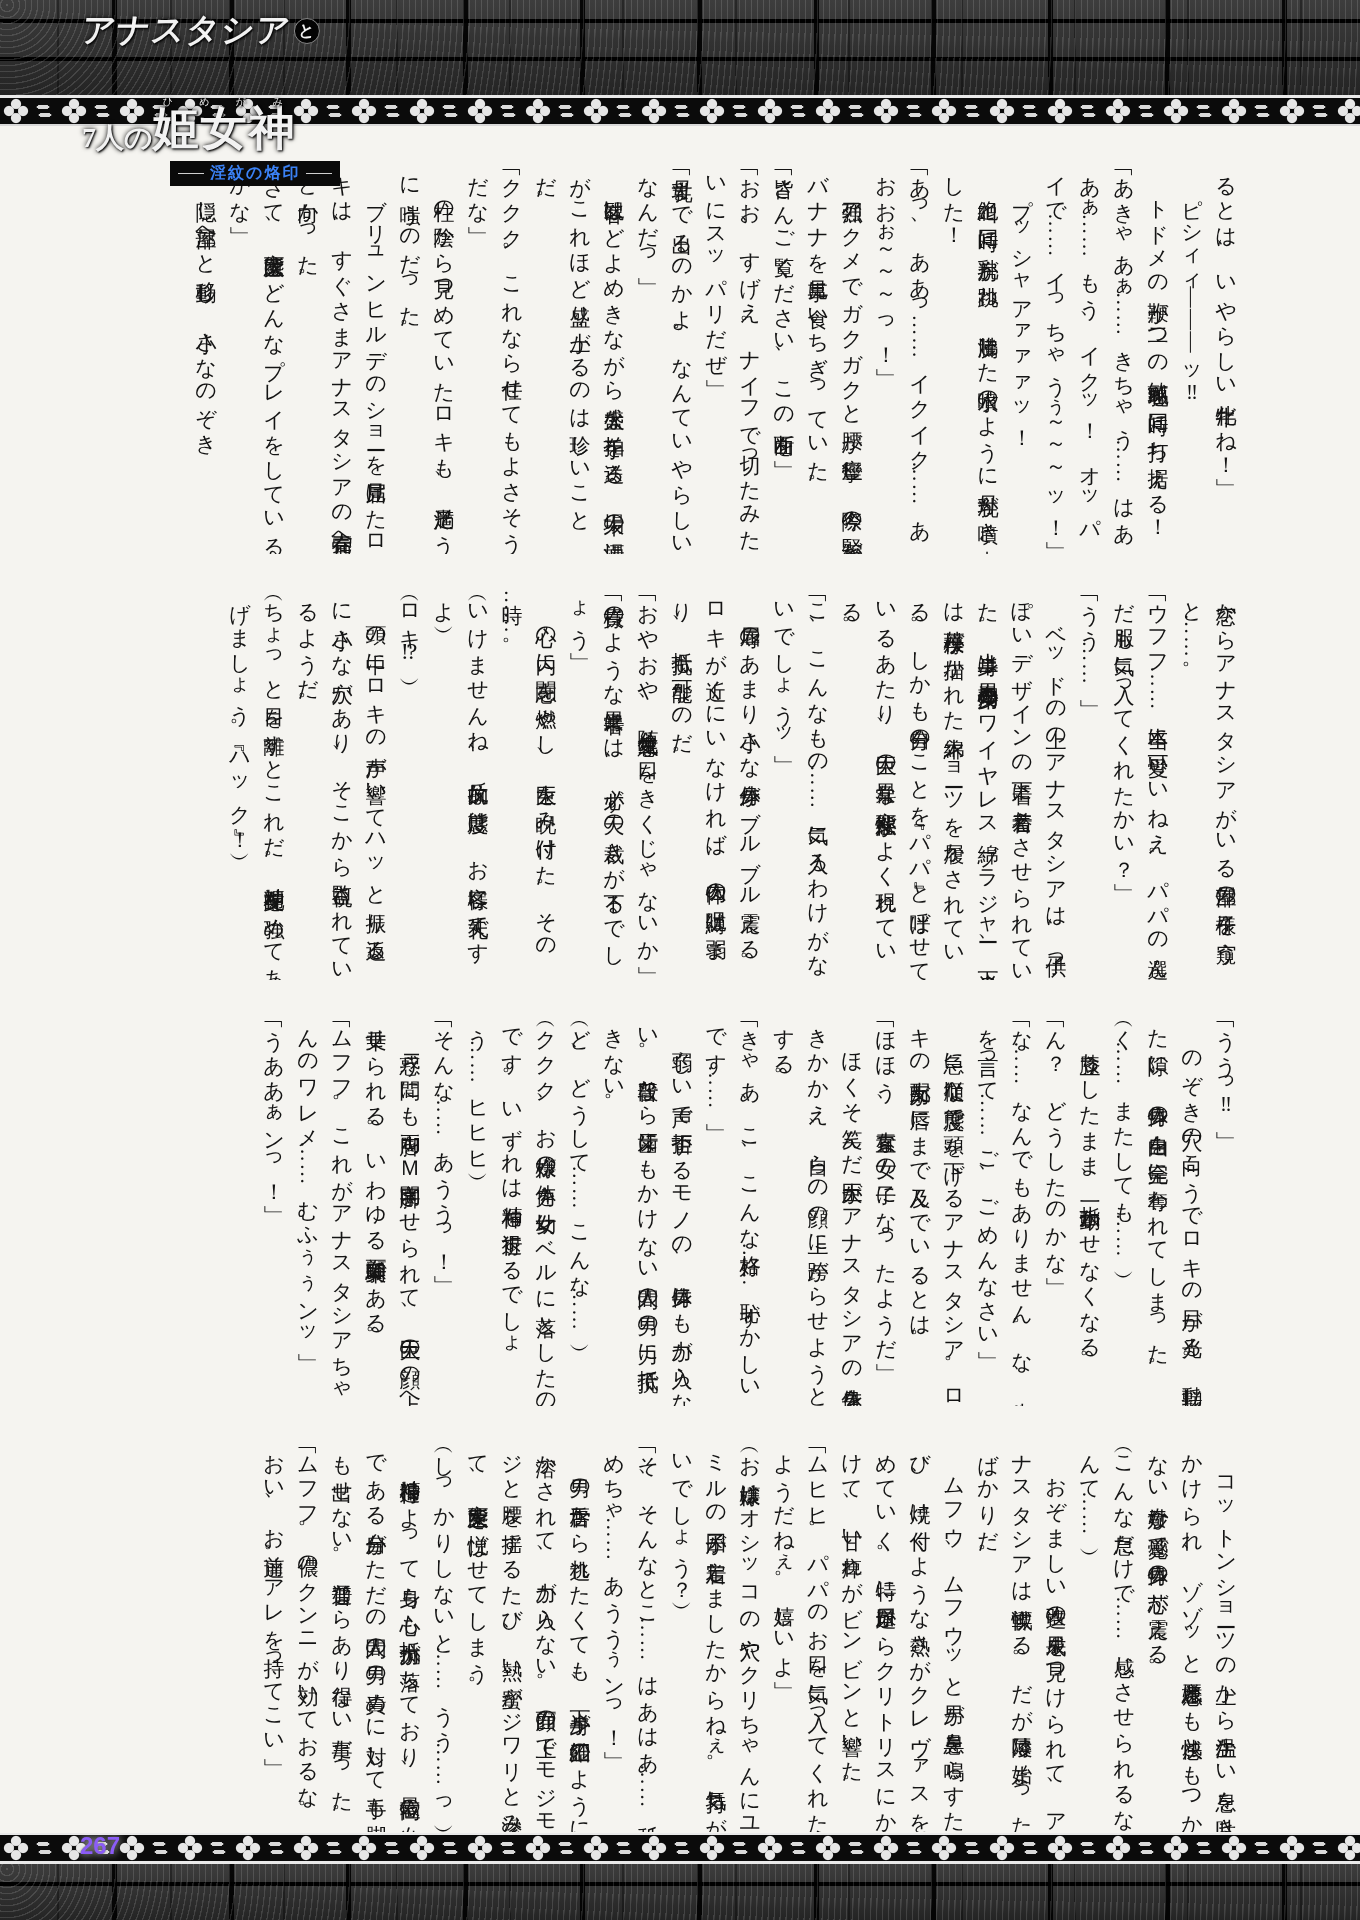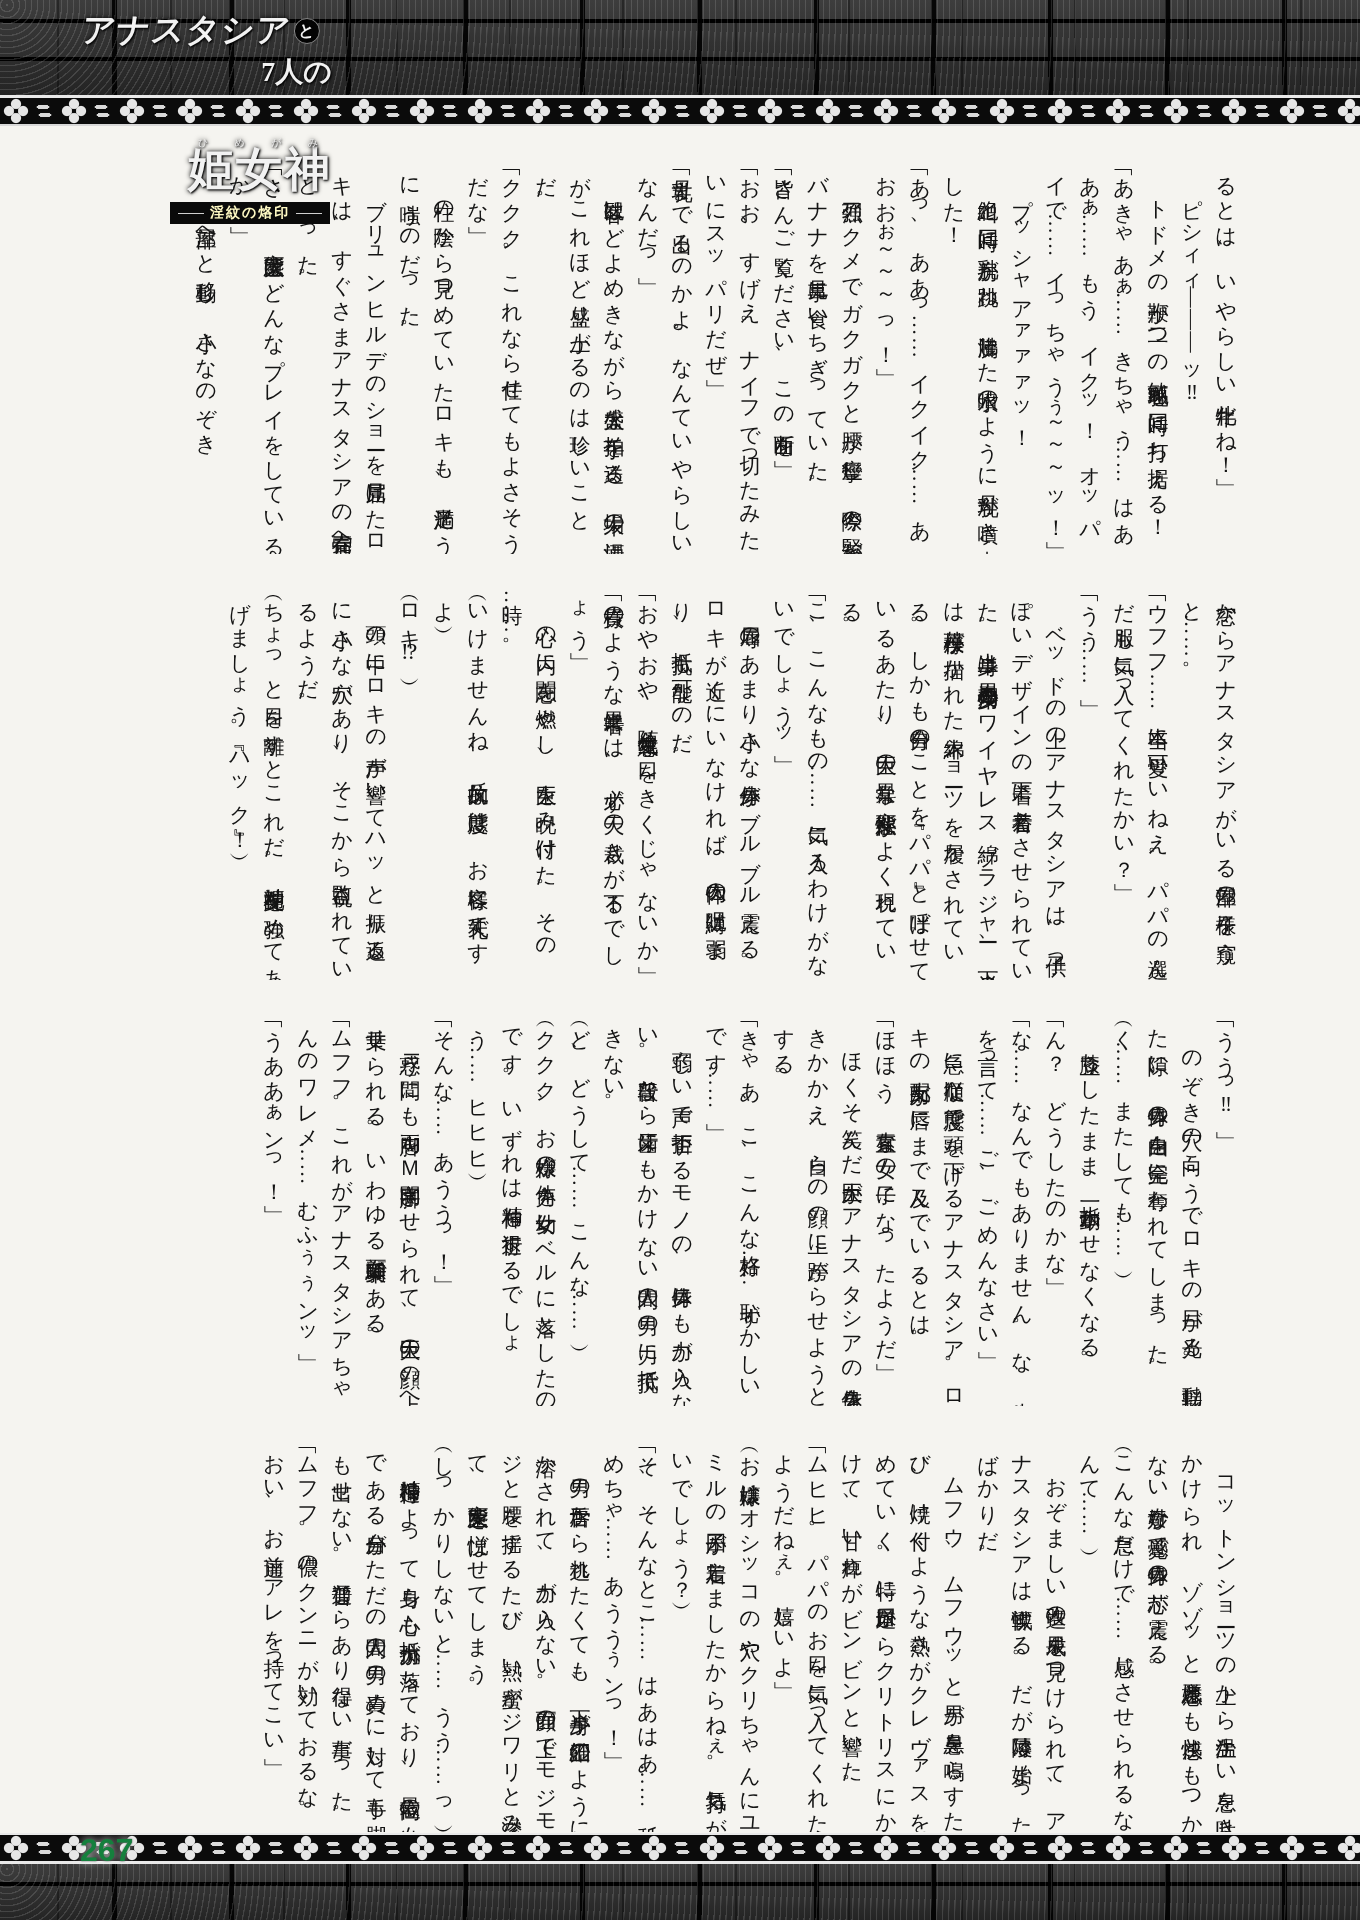--- a/index.html
+++ b/index.html
@@ -58,35 +58,35 @@
     transform:skewX(-8deg);
     text-shadow:1px 1px 2px #000,0 0 5px #000;
     display:flex;align-items:center;
   }
   .logo-to{
     font-size:16px;transform:skewX(8deg);margin-left:3px;
     background:#050505;border:1px solid #888;border-radius:50%;
     width:24px;height:24px;display:inline-flex;align-items:center;justify-content:center;
   }
   .logo-line2{display:flex;align-items:flex-end;white-space:nowrap;
-    text-shadow:1px 1px 2px #000,0 0 5px #000;flex-direction:column;}
+    text-shadow:1px 1px 2px #000,0 0 5px #000;}
   .logo-prefix{font-size:28px;font-weight:bold;padding-bottom:3px;}
   .logo-main{font-size:46px;font-weight:bold;letter-spacing:2px;margin-top:44px;}
   .logo-main rt{font-size:10px;letter-spacing:4px;font-weight:normal;color:#eee;}
   .logo-sub{
     margin-top:1px;margin-left:88px;display:flex;align-items:center;gap:6px;
     background:#0a0a0a;padding:2px 8px;width:fit-content;
   }
   .logo-sub .rule{height:1px;width:26px;background:#cfcfcf;}
-  .logo-subtext{font-size:14px;font-weight:bold;letter-spacing:2px;color:#fef9c3;white-space:nowrap;}
+  .logo-subtext{font-size:16px;font-weight:bold;letter-spacing:2px;color:#3b82f6;white-space:nowrap;}
   
   .page-number{
     position:absolute;left:80px;top:1832px;z-index:6;
     font-family:"Liberation Sans","DejaVu Sans",sans-serif;
-    font-size:32px;font-weight:bold;color:#15803d;
+    font-size:24px;font-weight:bold;color:#8b5cf6;
     text-shadow:0 0 8px rgba(255,255,255,.95),0 0 2px #000;
   }
 </style>
 </head>
 <body>
 
 <div class="page">
 
   <div class="brick brick-top"></div>
   <div class="ornament ornament-top"></div>

